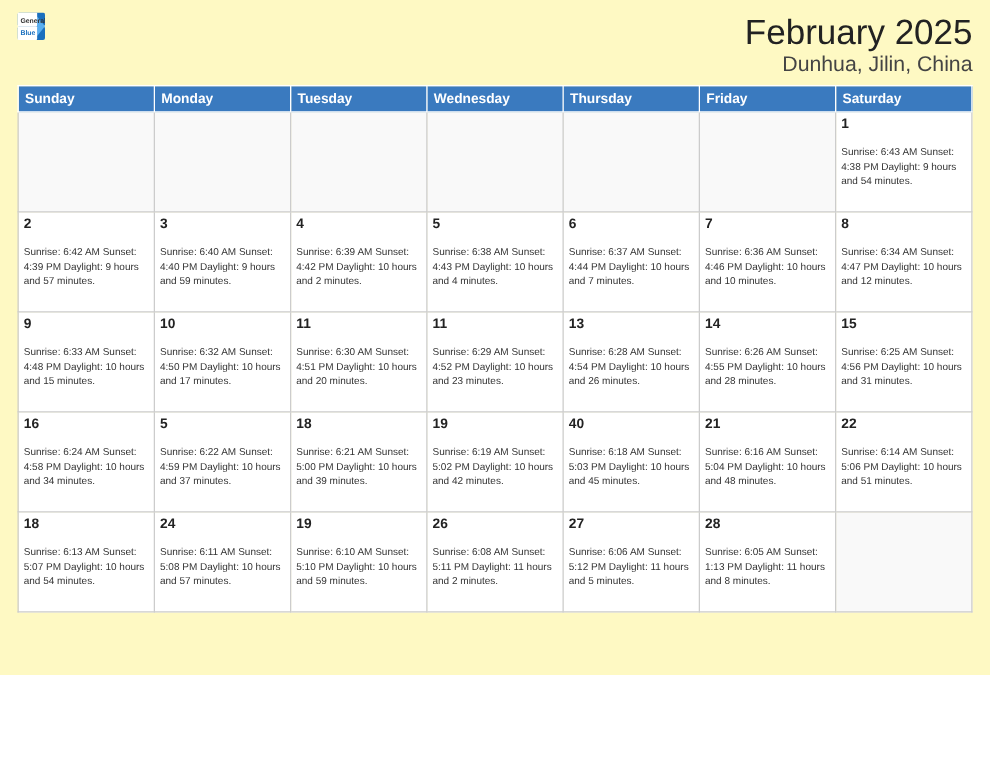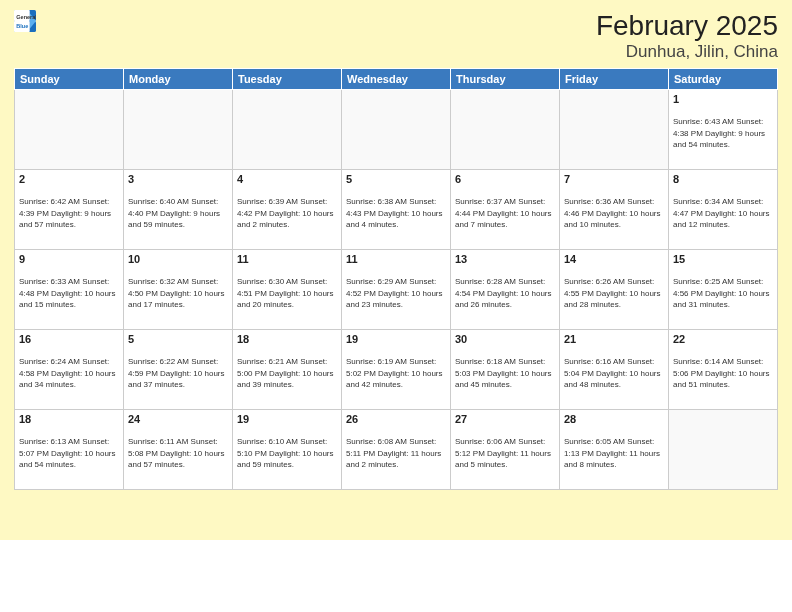--- a/index.html
+++ b/index.html
@@ -259,21 +259,21 @@
 and 39 minutes.</div>
           </td>
           <td>
             <span class="day-number">19</span>
             <div class="day-info">Sunrise: 6:19 AM
 Sunset: 5:02 PM
 Daylight: 10 hours
 and 42 minutes.</div>
           </td>
           <td>
-            <span class="day-number">30</span>
+            <span class="day-number">40</span>
             <div class="day-info">Sunrise: 6:18 AM
 Sunset: 5:03 PM
 Daylight: 10 hours
 and 45 minutes.</div>
           </td>
           <td>
             <span class="day-number">21</span>
             <div class="day-info">Sunrise: 6:16 AM
 Sunset: 5:04 PM
 Daylight: 10 hours

